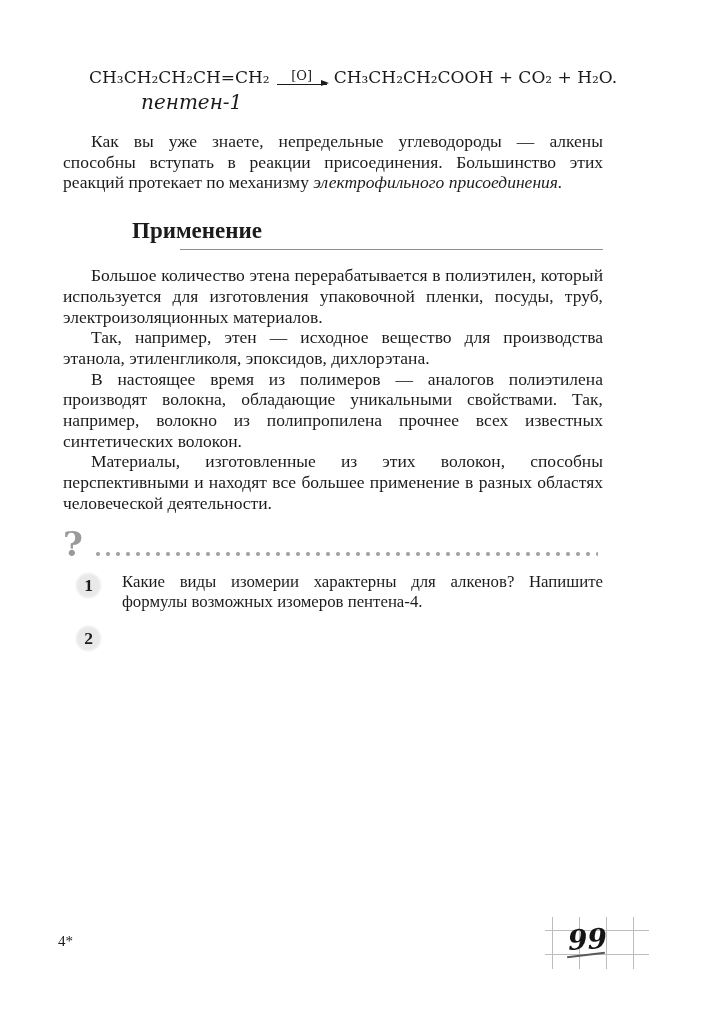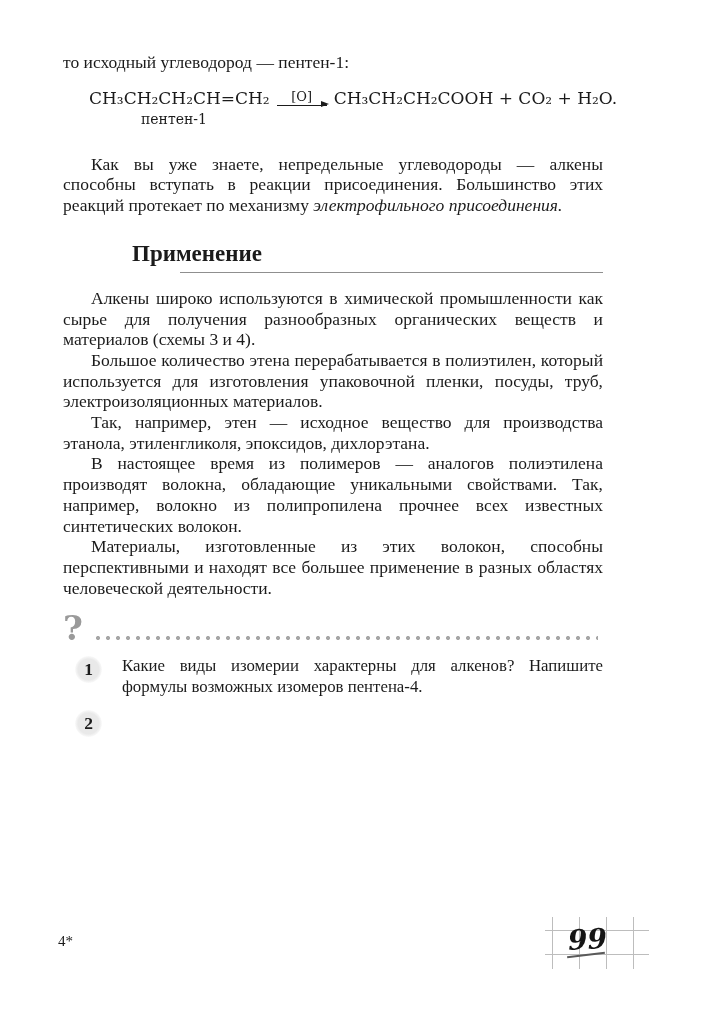--- a/index.html
+++ b/index.html
@@ -60,22 +60,23 @@
     content: "";
     position: absolute;
     right: -2px;
     top: -4.6px;
     width: 0; height: 0;
     border-left: 8px solid #1b1b1b;
     border-top: 3.8px solid transparent;
     border-bottom: 3.8px solid transparent;
   }
   .eq-label {
-    font-size: 14px;
+    font-size: 20px;
     margin: 3px 0 0 52px;
+    font-style: italic;
   }
 
   
   .section-heading-block { margin-top: 25px; }
   .section-heading {
     font-size: 23px;
     font-weight: bold;
     margin: 0 0 0 69px;
     line-height: 26px;
   }
@@ -169,43 +170,41 @@
     background: #5a5a5a;
     margin: 1px 0 0 22px;
     transform: rotate(-7deg);
   }
 </style>
 </head>
 <body>
 
 <div class="content">
 
-  <p class="bodytext">то исходный углеводород — пентен-1:</p>
 
   <div class="equation">
     <div class="eq-row">
       <span>CH₃CH₂CH₂CH=CH₂</span>
       <span class="eq-arrow-block">
         <span class="eq-condition">[O]</span>
         <span class="eq-arrow-line"></span>
       </span>
       <span>CH₃CH₂CH₂COOH + CO₂ + H₂O.</span>
     </div>
     <div class="eq-label">пентен-1</div>
   </div>
 
-  <p class="bodytext indent" style="margin-top:27px;"><span>Как вы уже знаете, непредельные углеводороды — алкены способны вступать в реакции присоединения. Большинство этих реакций протекает по механизму </span><span class="italic">электрофильного присоединения.</span></p>
+  <p class="bodytext indent" style="margin-top:17px;"><span>Как вы уже знаете, непредельные углеводороды — алкены способны вступать в реакции присоединения. Большинство этих реакций протекает по механизму </span><span class="italic">электрофильного присоединения.</span></p>
 
   <div class="section-heading-block">
     <h2 class="section-heading">Применение</h2>
     <div class="section-underline"></div>
   </div>
 
   <div class="section-body">
-    <p class="bodytext indent">Алкены широко используются в химической промышленности как сырье для получения разнообразных органических веществ и материалов (схемы 3 и 4).</p>
     <p class="bodytext indent">Большое количество этена перерабатывается в полиэтилен, который используется для изготовления упаковочной пленки, посуды, труб, электроизоляционных материалов.</p>
     <p class="bodytext indent">Так, например, этен — исходное вещество для производства этанола, этиленгликоля, эпоксидов, дихлорэтана.</p>
     <p class="bodytext indent">В настоящее время из полимеров — аналогов полиэтилена производят волокна, обладающие уникальными свойствами. Так, например, волокно из полипропилена прочнее всех известных синтетических волокон.</p>
     <p class="bodytext indent">Материалы, изготовленные из этих волокон, способны перспективными и находят все большее применение в разных областях человеческой деятельности.</p>
   </div>
 
   <div class="q-divider">
     <span class="q-mark">?</span>
     <span class="q-dots"></span>
   </div>

